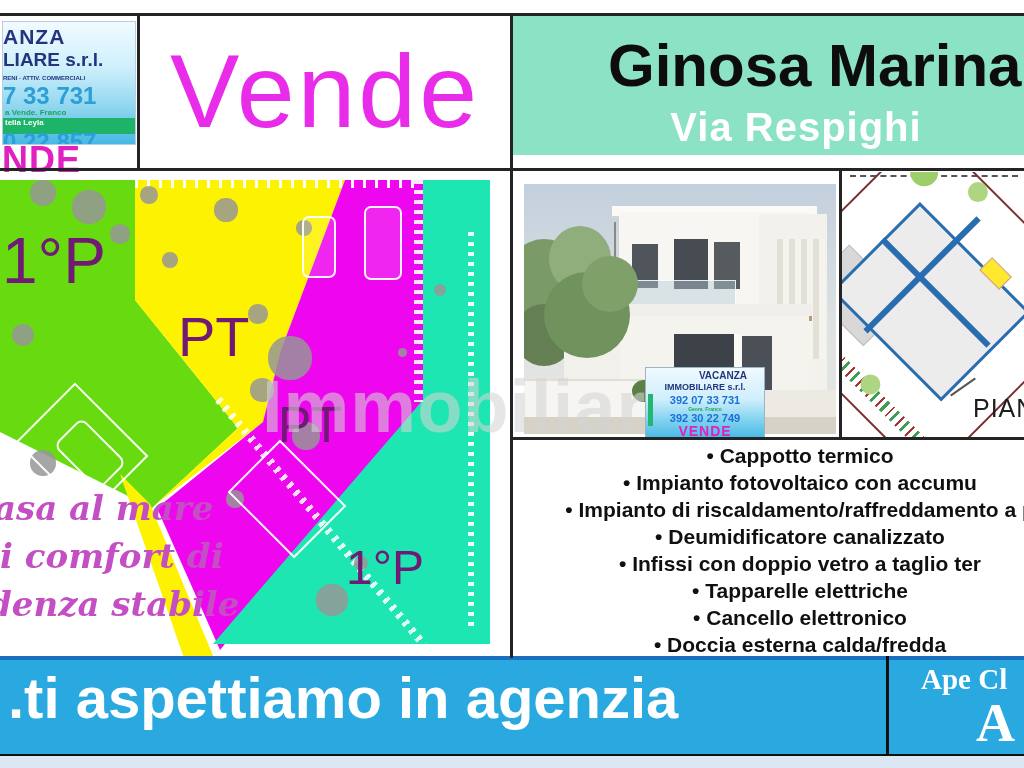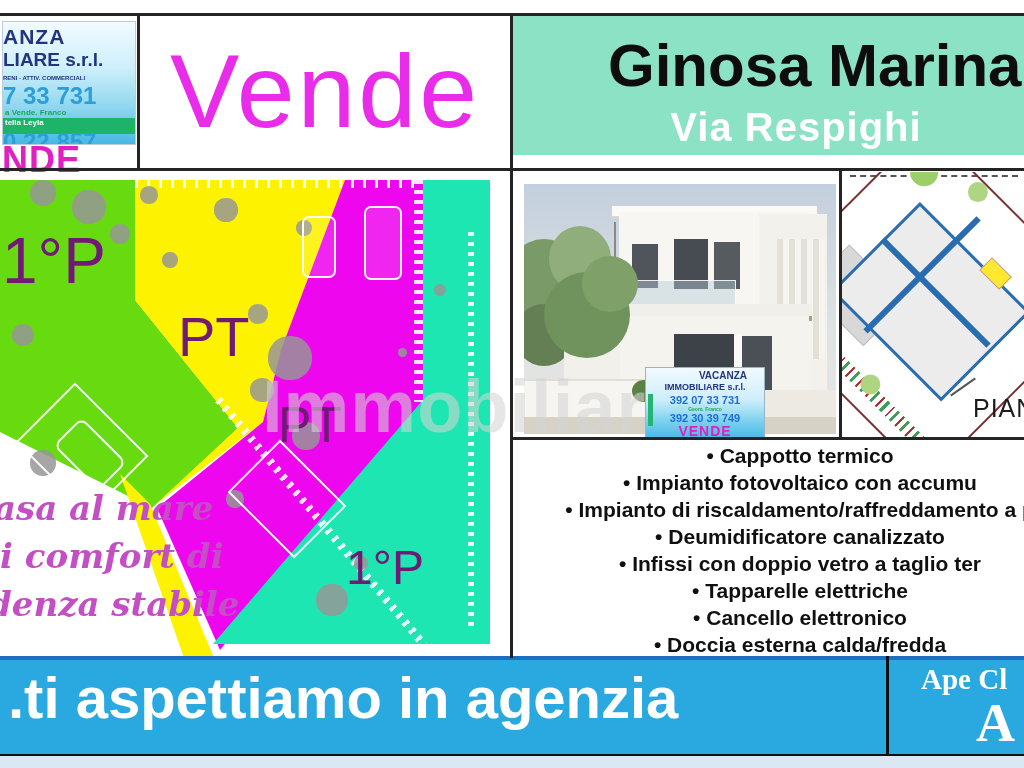--- a/index.html
+++ b/index.html
@@ -226,21 +226,21 @@
     <div class="tree" style="left:188px;top:200px;width:20px;height:20px;background:#a8a27e;"></div>
     <div class="ph gravel"></div>
   </div>
 
   <div class="abs pcard">
     <div class="abs pc-strip"></div>
     <div class="abs pc1">VACANZA</div>
     <div class="abs pc2">IMMOBILIARE s.r.l.</div>
     <div class="abs pc-ph1">392 07 33 731</div>
     <div class="abs pc-ag">Geom. Franco</div>
-    <div class="abs pc-ph2">392 30 39 749</div>
+    <div class="abs pc-ph2">392 30 22 749</div>
     <div class="abs pc-vende">VENDE</div>
   </div>
 
   <div class="abs rplan">
     <div class="rp rp-dash-top"></div>
     <div class="rp-rot">
       <div class="rp rp-bound"></div>
       <div class="rp rp-terr"></div>
       <div class="rp rp-bld"></div>
       <div class="rp rp-w1"></div>

